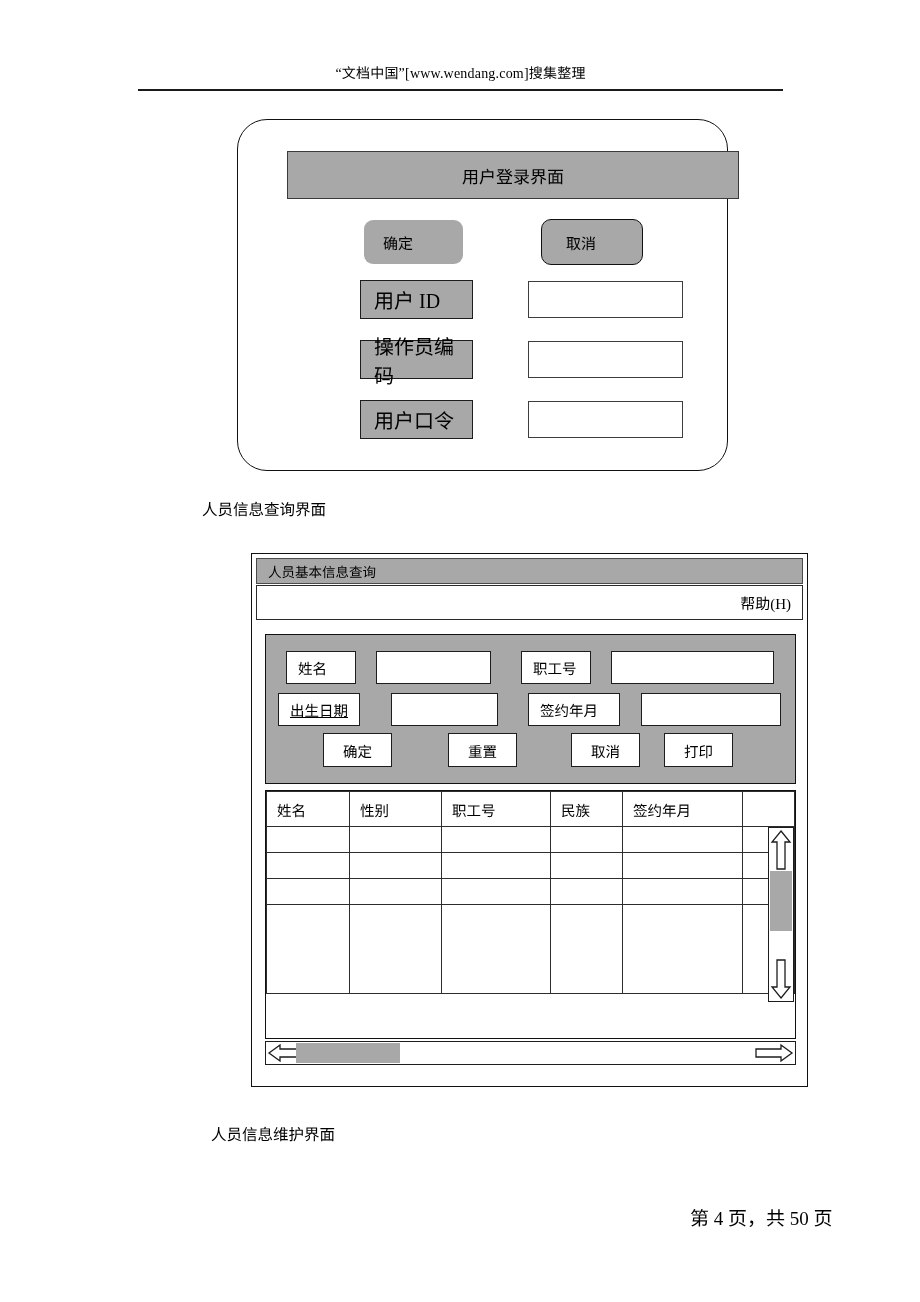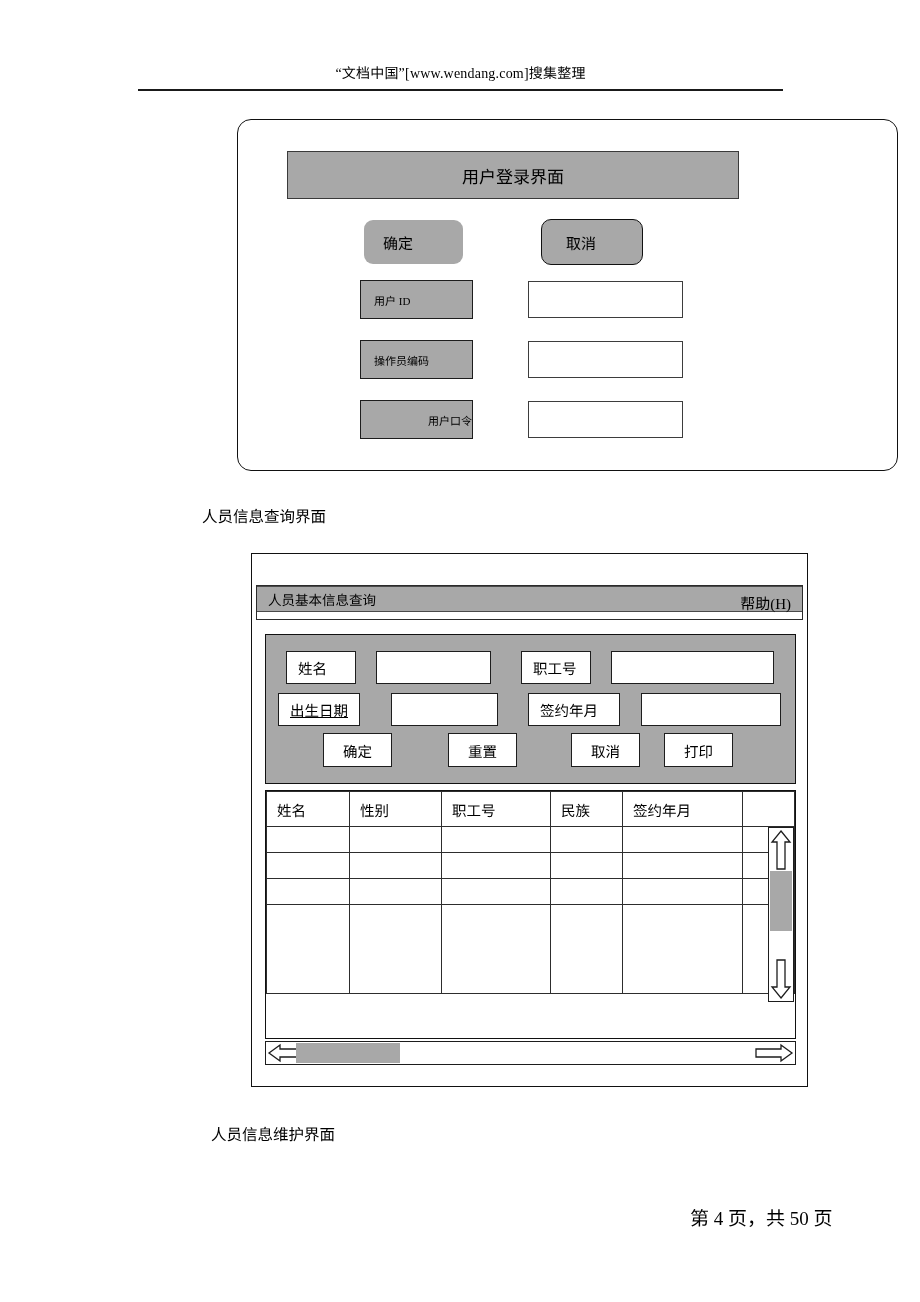--- a/index.html
+++ b/index.html
@@ -37,24 +37,24 @@
     width: 645px;
     height: 0;
     border-top: 2px solid #1a1a1a;
   }
 
   
   .login-frame {
     position: absolute;
     left: 237px;
     top: 119px;
-    width: 661px;
+    width: 491px;
     height: 352px;
     border: 1.6px solid #111111;
-    border-radius: 14px;
+    border-radius: 30px;
     background: #ffffff;
     box-sizing: border-box;
   }
   .login-title {
     position: absolute;
     left: 49px;
     top: 31px;
     width: 452px;
     height: 48px;
     background: #a8a8a8;
@@ -98,45 +98,45 @@
     position: absolute;
     left: 122px;
     width: 113px;
     height: 39px;
     background: #a8a8a8;
     border: 1.6px solid #1d1d1d;
     box-sizing: border-box;
     display: flex;
     align-items: center;
     padding-left: 13px;
-    font-size: 11px;
+    font-size: 20px;
   }
   .inp-box {
     position: absolute;
     left: 290px;
     width: 155px;
     height: 37px;
     background: #ffffff;
     border: 1.6px solid #3d3d3d;
     box-sizing: border-box;
   }
   .row1 { top: 160px; }
   .row2 { top: 220px; }
-  .row3 { top: 280px; justify-content: flex-end; }
+  .row3 { top: 280px; }
   .irow1 { top: 161px; }
   .irow2 { top: 221px; }
   .irow3 { top: 281px; }
 
   
   .caption {
     position: absolute;
     font-size: 15.5px;
     white-space: nowrap;
   }
-  .caption-query { left: 202px; top: 497px; margin-top: 7px; }
+  .caption-query { left: 202px; top: 497px; }
   .caption-maint { left: 211px; top: 1122px; }
 
   
   .win {
     position: absolute;
     left: 251px;
     top: 553px;
     width: 557px;
     height: 534px;
     border: 1.4px solid #111111;
@@ -149,21 +149,20 @@
     top: 4px;
     right: 4px;
     height: 26px;
     background: #a8a8a8;
     border: 1px solid #4a4a4a;
     box-sizing: border-box;
     display: flex;
     align-items: center;
     padding-left: 11px;
     font-size: 13.5px;
-    margin-top: 28px;
   }
   .win-menubar {
     position: absolute;
     left: 4px;
     top: 31px;
     right: 4px;
     height: 35px;
     border: 1.2px solid #2b2b2b;
     box-sizing: border-box;
     display: flex;

